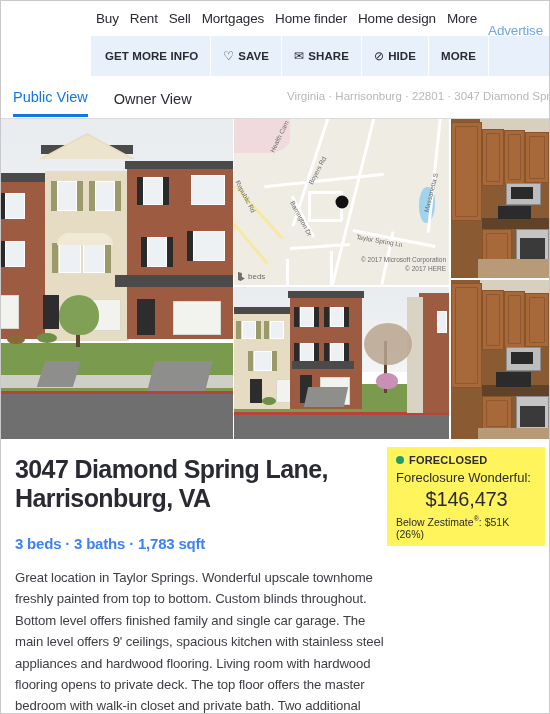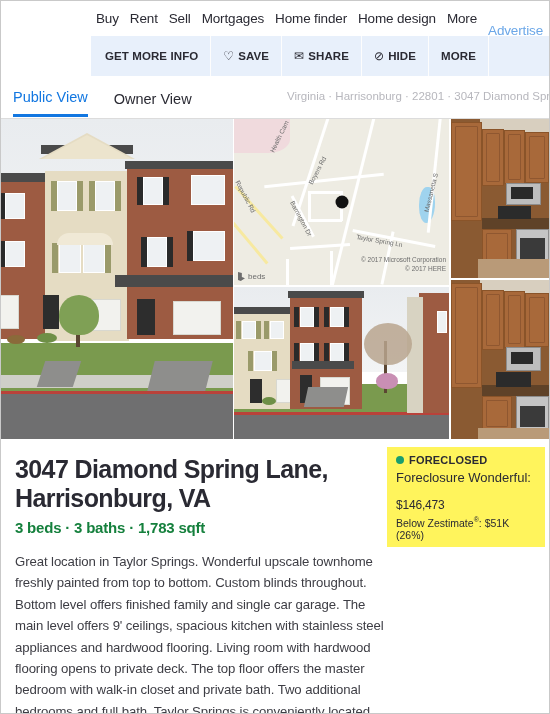--- a/index.html
+++ b/index.html
@@ -157,39 +157,39 @@
     clip-path: polygon(0 0,55% 12%,55% 55%,100% 70%,40% 100%,0 88%);
   }
 
   
   .details { padding: 16px 14px 0 14px; position: relative; }
   .addr {
     font-size: 25px; font-weight: 700; color: #2a2a33;
     line-height: 1.14; letter-spacing: -0.6px; max-width: 370px;
   }
   .facts {
-    margin-top: 7px; font-size: 15px; font-weight: 700; color: #15803d;
+    margin-top: 23px; font-size: 15px; font-weight: 700; color: #3b82f6;
     letter-spacing: -0.2px;
   }
   .desc {
     margin-top: 15px; font-size: 13.2px; color: #3d3d44;
     line-height: 1.62; max-width: 374px; letter-spacing: -0.1px;
   }
 
   .zbox {
     position: absolute; right: 4px; top: 8px;
     width: 158px; background: #fff45c; padding: 7px 8px 6px 9px;
   }
   .z-badge {
     display:flex; align-items:center; gap:5px;
     font-size: 11px; font-weight: 700; color:#2a2a33; letter-spacing:.2px;
   }
   .z-dot { width:8px;height:8px;border-radius:50%;background:#1a9e6f; display:inline-block; }
   .z-label { margin-top: 4px; font-size: 13px; color: #2a2a33; line-height:1.25; }
-  .z-price { margin-top: 12px; font-size: 12px; color: #2a2a33; letter-spacing:-.2px; }
+  .z-price { margin-top: 2px; font-size: 20px; color: #2a2a33; letter-spacing:-.2px;text-align:center; }
   .z-sub { margin-top: 4px; font-size: 10.5px; color: #2a2a33; }
   .z-sub sup { font-size: 7px; vertical-align: super; }
 </style>
 </head>
 <body>
 
 <div class="page">
 
   <div class="header-wrap">
 

